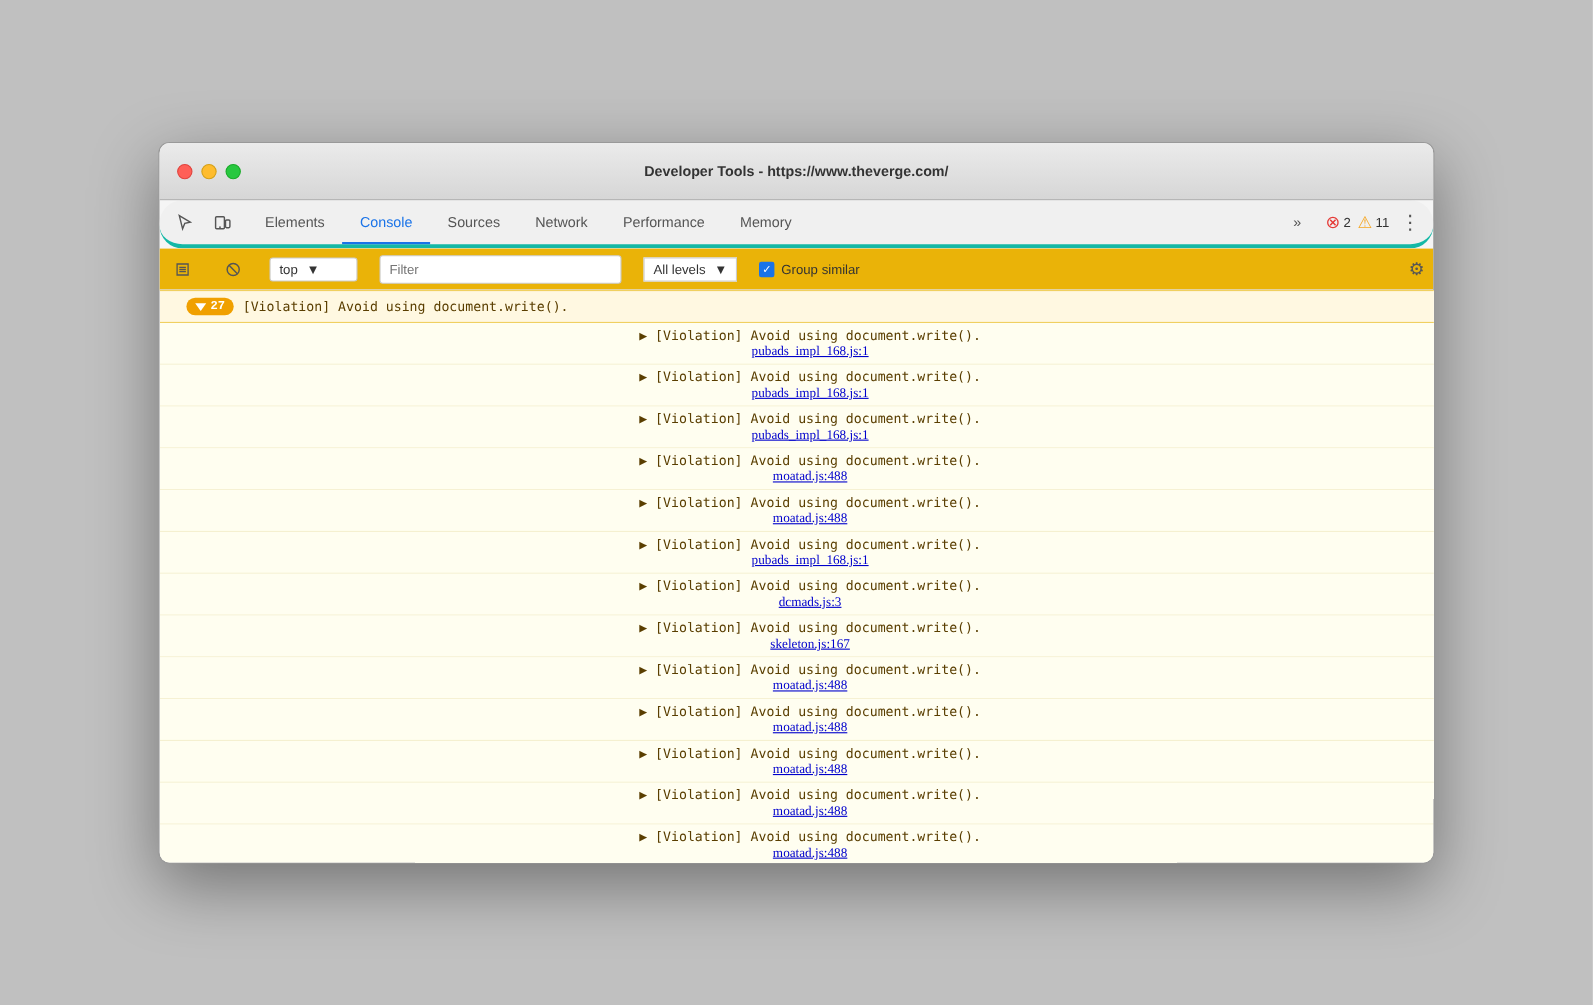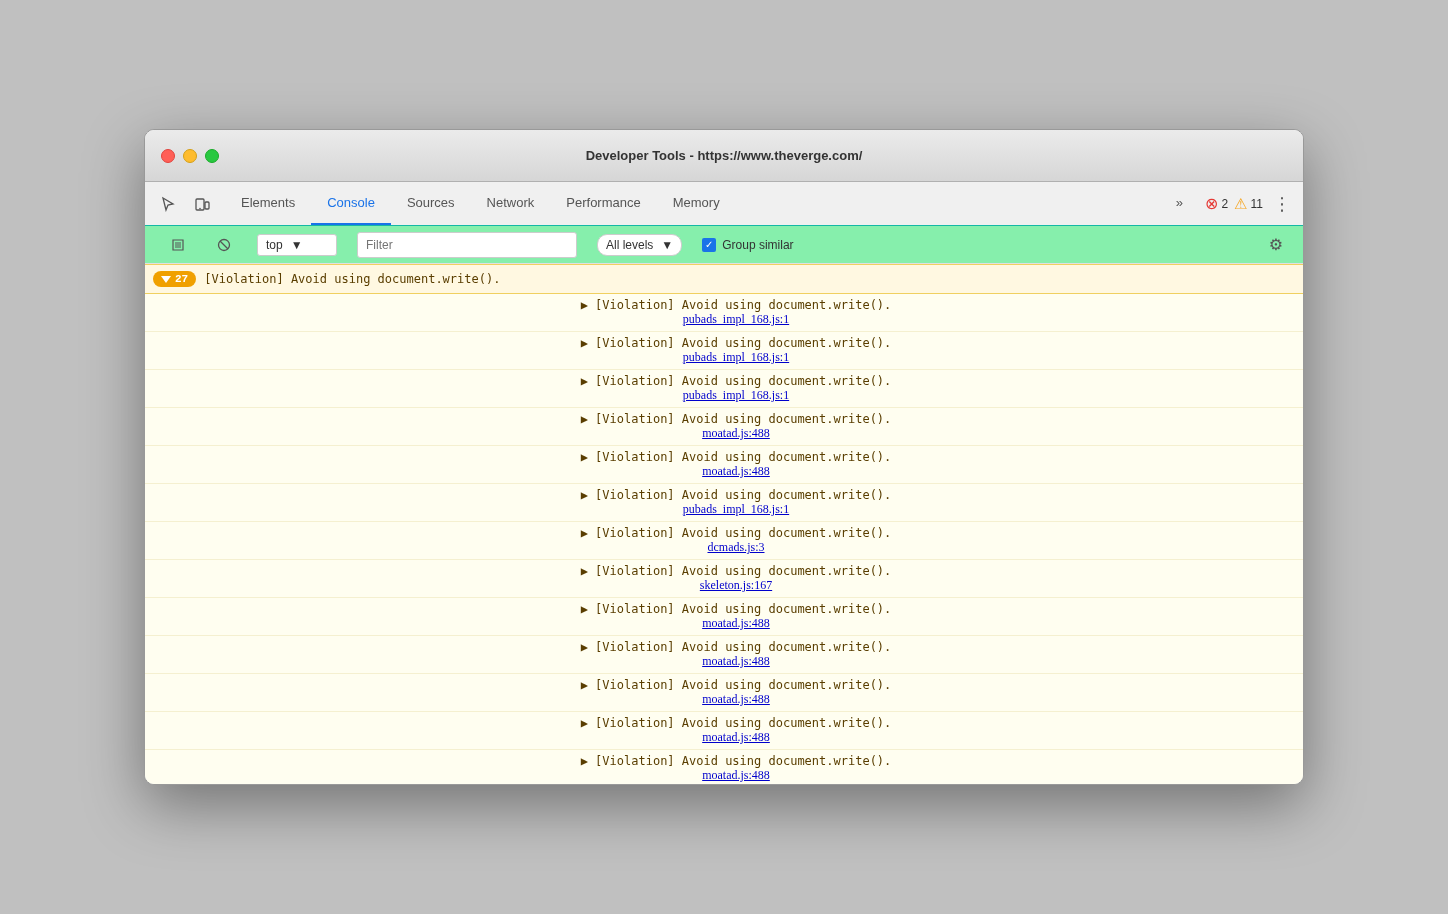--- a/index.html
+++ b/index.html
@@ -51,22 +51,23 @@
       font-size: 13px;
       color: #333;
       font-weight: 700;
     }
     
     .tabbar {
       background: #f0f0f0;
       height: 44px;
       display: flex;
       align-items: stretch;
-      border-bottom: 1px solid #14b8a6;
+      border-bottom: 4px solid #14b8a6;
       padding: 0 8px;
+      border-radius: 21px;
     }
     .tabbar-left {
       display: flex;
       align-items: center;
       gap: 4px;
       margin-right: 8px;
     }
     .icon-btn {
       width: 30px;
       height: 30px;
@@ -114,25 +115,25 @@
     }
     .badge-count { font-size: 12px; color: #333; }
     .more-btn {
       font-size: 18px;
       color: #555;
       cursor: pointer;
       padding: 4px;
     }
     
     .console-toolbar {
-      background: #86efac;
+      background: #eab308;
       height: 38px;
       display: flex;
       align-items: center;
-      padding: 0 20px;
+      padding: 0 8px;
       gap: 20px;
       border-bottom: 1px solid #e0e0e0;
     }
     .toolbar-icon-btn {
       width: 26px;
       height: 26px;
       border: none;
       background: transparent;
       cursor: pointer;
       display: flex;
@@ -165,21 +166,21 @@
       font-size: 12px;
       background: white;
       outline: none;
     }
     .level-select {
       display: flex;
       align-items: center;
       gap: 4px;
       padding: 3px 8px;
       border: 1px solid #ccc;
-      border-radius: 10px;
+      border-radius: 0;
       background: white;
       font-size: 12px;
       color: #333;
       cursor: pointer;
     }
     .group-similar {
       display: flex;
       align-items: center;
       gap: 6px;
       font-size: 12px;
@@ -209,21 +210,21 @@
       background: white;
       overflow-y: auto;
       height: 520px;
       font-family: 'SFMono-Regular', 'Menlo', 'Monaco', 'Courier New', monospace;
       font-size: 12px;
     }
     .violation-group-header {
       background: #fff8e1;
       border-top: 1px solid #f0d060;
       border-bottom: 1px solid #f0d060;
-      padding: 6px 8px;
+      padding: 6px 24px;
       display: flex;
       align-items: center;
       gap: 8px;
     }
     .violation-badge {
       background: #f0a000;
       color: white;
       border-radius: 10px;
       padding: 2px 8px;
       font-size: 11px;

